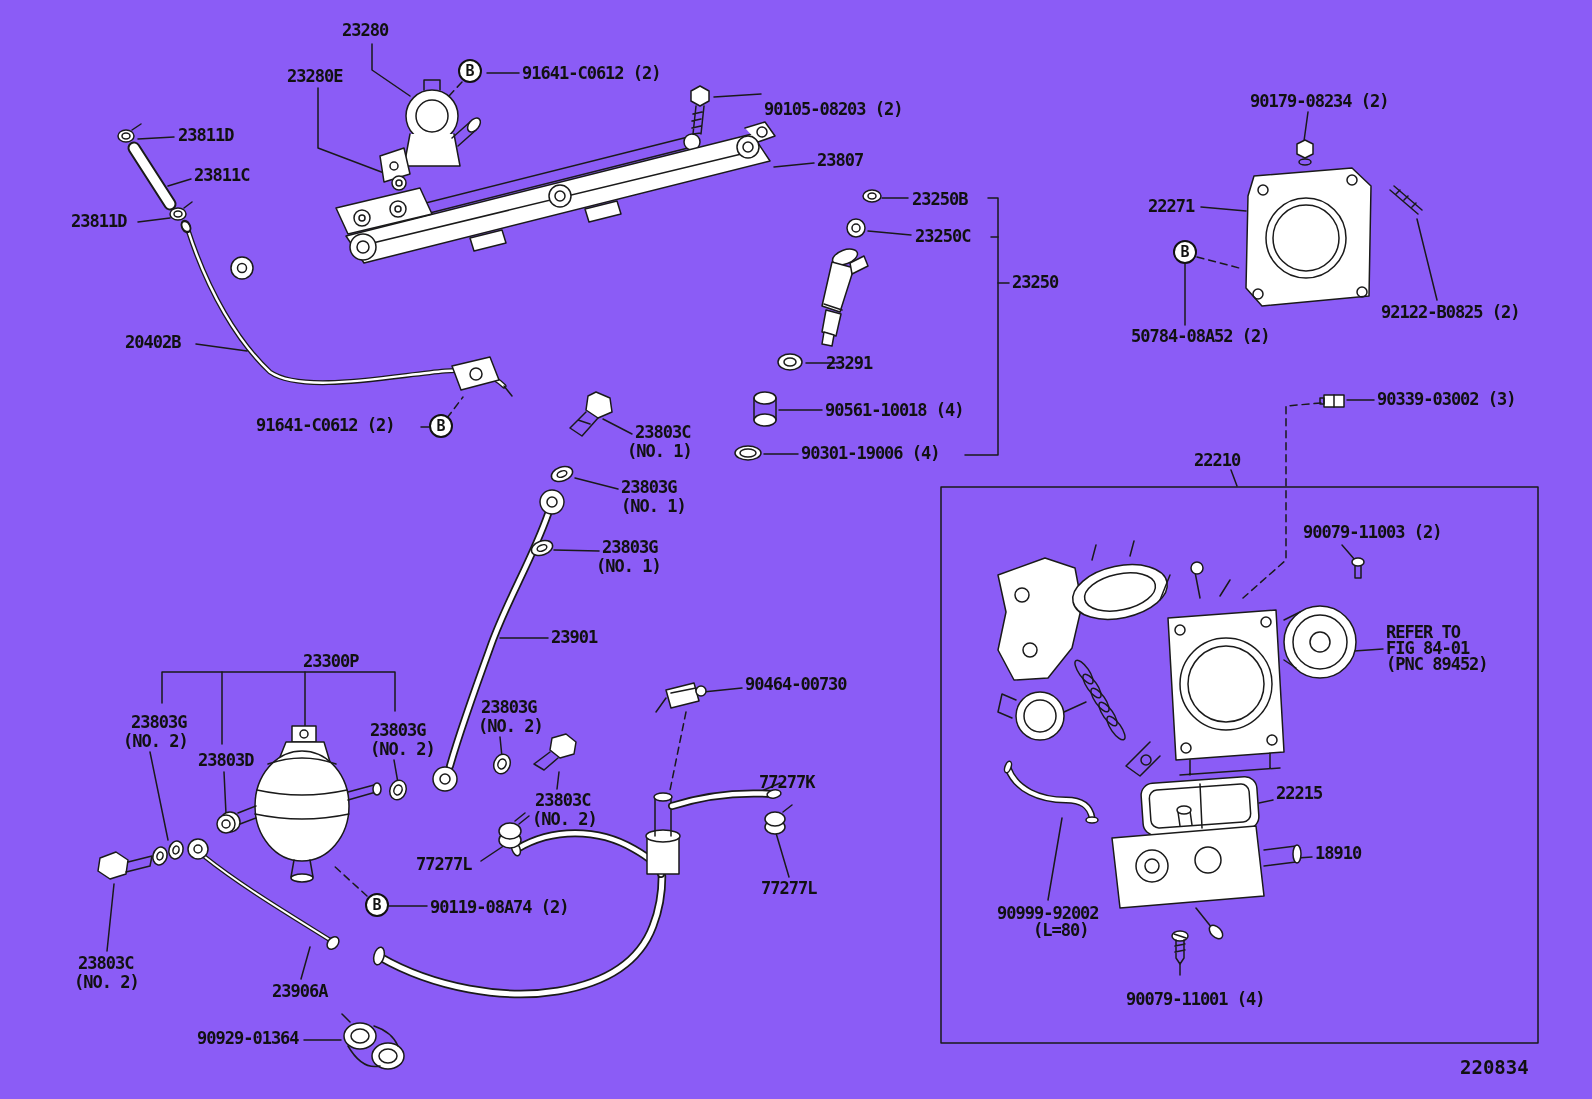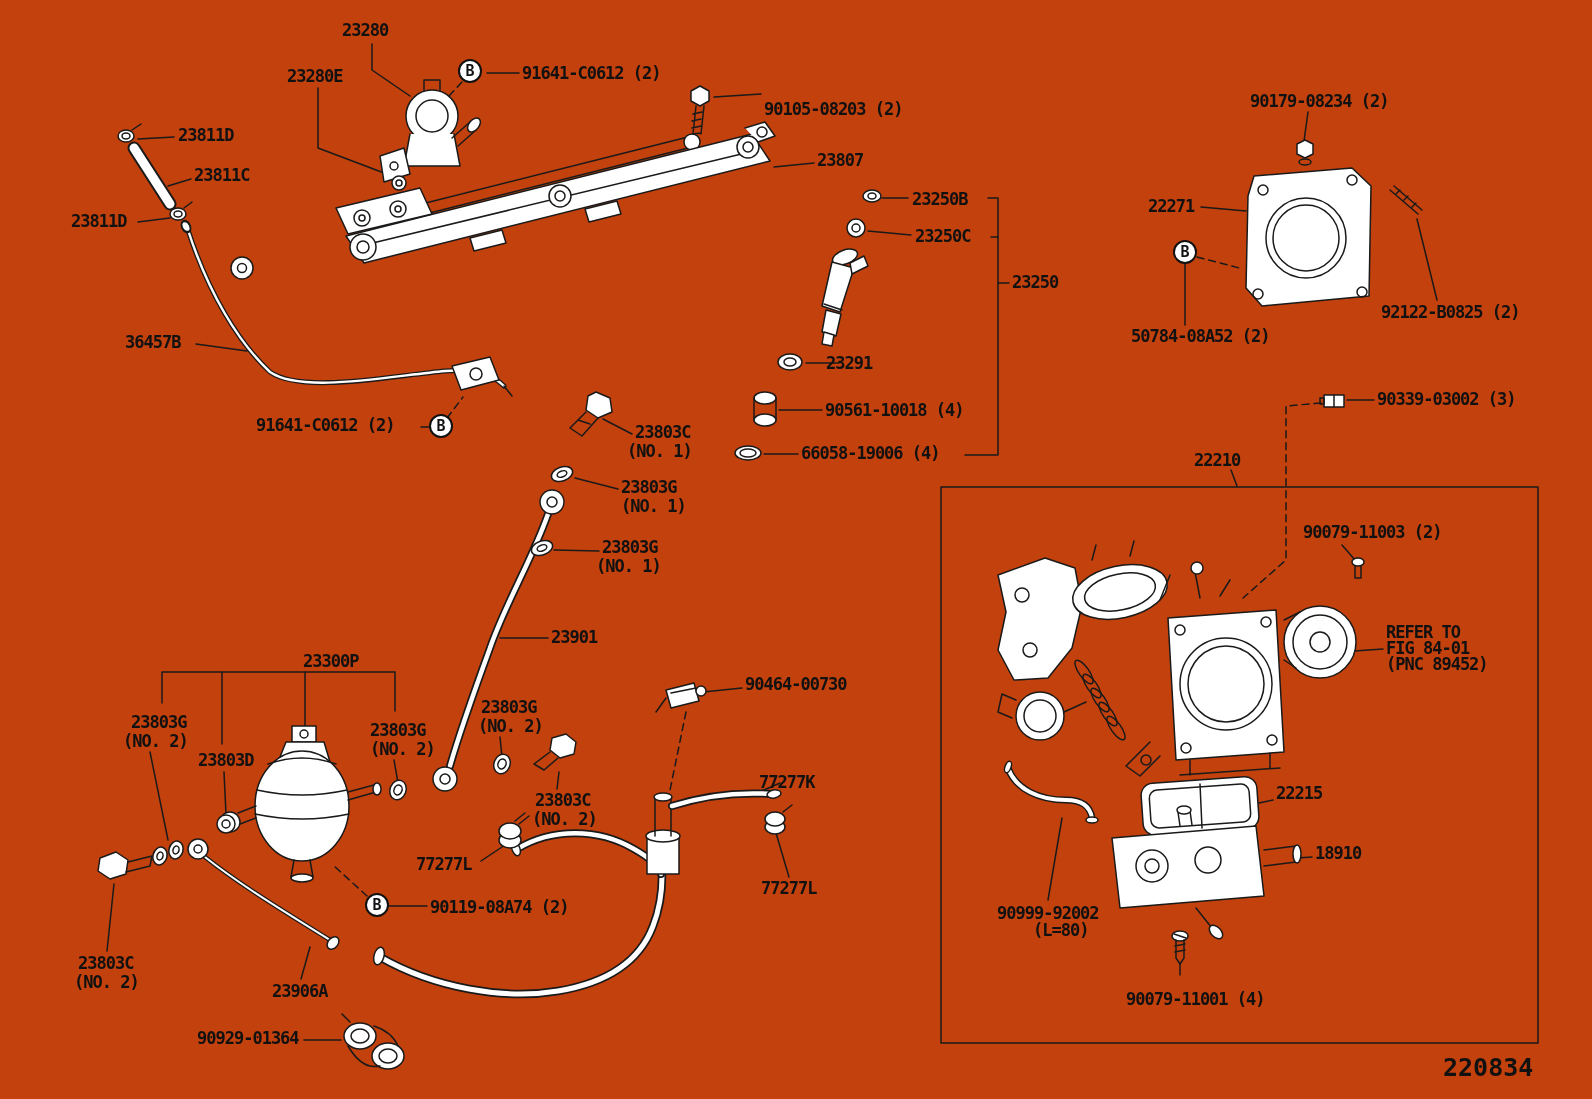--- a/index.html
+++ b/index.html
@@ -1,24 +1,24 @@
 <!DOCTYPE html>
 <html><head>
 <meta charset="utf-8">
 <style>
   html,body{margin:0;padding:0;background:#fff;}
-  .stage{position:relative;width:1592px;height:1099px;background:#c2410c;overflow:hidden;
+  .stage{position:relative;width:1592px;height:1099px;background:#8b5cf6;overflow:hidden;
          font-family:"DejaVu Sans Mono","Liberation Mono",monospace;color:#111;}
   svg{position:absolute;left:0;top:0;}
   .lbl{position:absolute;font-weight:bold;font-size:17px;line-height:19px;
        letter-spacing:-1px;white-space:nowrap;color:#111;}
   .callout{position:absolute;width:24px;height:24px;border:2px solid #111;border-radius:50%;
            box-sizing:border-box;text-align:center;line-height:20px;font-weight:bold;font-size:15px;
            transform:translate(-50%,-50%);background:#fff;}
-  .fig-num{font-size:25px;letter-spacing:0;}
+  .fig-num{font-size:19px;letter-spacing:0;margin-left:17px;}
 </style>
 </head>
 <body>
 
 <div class="stage">
 
   <svg width="1592" height="1099" viewBox="0 0 1592 1099">
     <g stroke="#1a1a1a" stroke-width="1.5" fill="none" stroke-linecap="round" stroke-linejoin="round">
 
       <g>
@@ -388,27 +388,27 @@
   <div class="lbl" style="left:194px;top:166px">23811C</div>
   <div class="lbl" style="left:817px;top:151px">23807</div>
   <div class="lbl" style="left:71px;top:212px">23811D</div>
   <div class="lbl" style="left:912px;top:190px">23250B</div>
   <div class="lbl" style="left:915px;top:227px">23250C</div>
   <div class="lbl" style="left:1250px;top:92px">90179-08234 (2)</div>
   <div class="lbl" style="left:1148px;top:197px">22271</div>
   <div class="lbl" style="left:1012px;top:273px">23250</div>
   <div class="lbl" style="left:1381px;top:303px">92122-B0825 (2)</div>
   <div class="lbl" style="left:1131px;top:327px">50784-08A52 (2)</div>
-  <div class="lbl" style="left:125px;top:333px">36457B</div>
+  <div class="lbl" style="left:125px;top:333px">20402B</div>
   <div class="lbl" style="left:826px;top:354px">23291</div>
   <div class="lbl" style="left:825px;top:401px">90561-10018 (4)</div>
   <div class="lbl" style="left:256px;top:416px">91641-C0612 (2)</div>
   <div class="lbl" style="left:635px;top:423px">23803C</div>
   <div class="lbl" style="left:627px;top:442px">(NO. 1)</div>
-  <div class="lbl" style="left:801px;top:444px">66058-19006 (4)</div>
+  <div class="lbl" style="left:801px;top:444px">90301-19006 (4)</div>
   <div class="lbl" style="left:1377px;top:390px">90339-03002 (3)</div>
   <div class="lbl" style="left:621px;top:478px">23803G</div>
   <div class="lbl" style="left:621px;top:497px">(NO. 1)</div>
   <div class="lbl" style="left:1194px;top:451px">22210</div>
   <div class="lbl" style="left:602px;top:538px">23803G</div>
   <div class="lbl" style="left:596px;top:557px">(NO. 1)</div>
   <div class="lbl" style="left:1303px;top:523px">90079-11003 (2)</div>
   <div class="lbl" style="left:551px;top:628px">23901</div>
   <div class="lbl" style="left:1386px;top:623px">REFER TO</div>
   <div class="lbl" style="left:1386px;top:639px">FIG 84-01</div>

